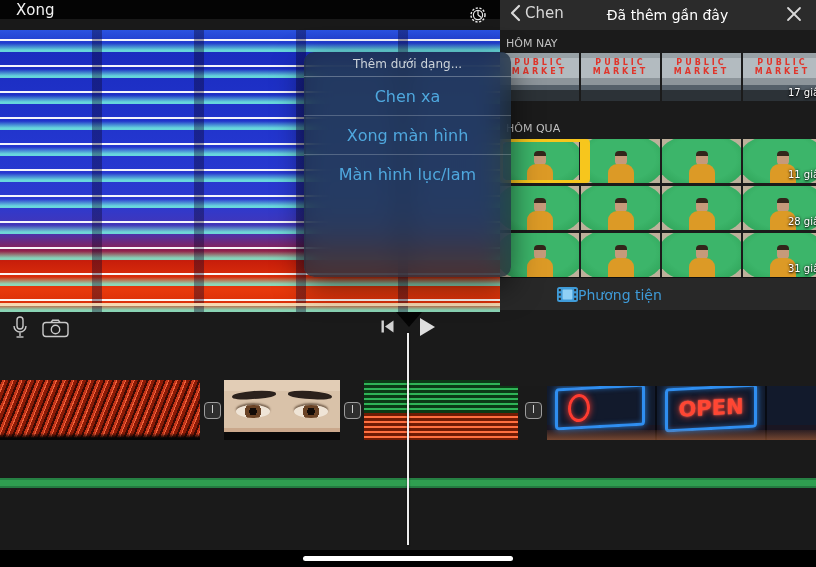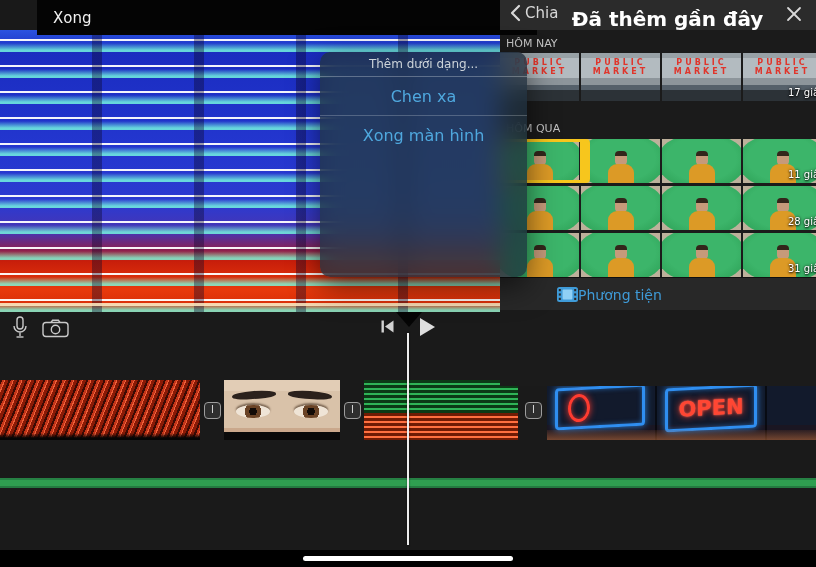--- a/index.html
+++ b/index.html
@@ -5,36 +5,36 @@
   * { margin:0; padding:0; box-sizing:border-box; }
   html,body { background:#000; }
   body { font-family:"DejaVu Sans","Liberation Sans",sans-serif; }
   #app {
     position:relative; width:816px; height:567px; overflow:hidden;
     background:#191919;
   }
 
   
   .topbar-left {
-    position:absolute; left:0; top:0; width:500px; height:35px;
-    background:#040404; display:flex; align-items:center; z-index:30;margin-left:37px;
+    position:absolute; left:0; top:0; width:500px; height:19px;
+    background:#040404; display:flex; align-items:center; z-index:30;
   }
   .done-btn { position:absolute; left:16px; color:#f2f2f2; font-size:15px; cursor:default; }
   .project-title {
     position:absolute; left:0; right:0; text-align:center;
     color:#fff; font-size:15px;
   }
   .gear-btn { position:absolute; right:12px; top:5px; width:20px; height:20px; }
 
   .topbar-right {
     position:absolute; left:500px; top:0; width:316px; height:30px;
     background:#2b2b2b; z-index:30;
   }
   .back-btn { position:absolute; left:10px; top:4px; display:flex; align-items:center; gap:4px; color:#d8d8d8; font-size:15px; }
-  .browser-title { position:absolute; left:0; right:0; top:7px; text-align:center; color:#fff; font-size:20px; font-weight:bold;margin-left:19px; }
+  .browser-title { position:absolute; left:0; right:0; top:7px; text-align:center; color:#fff; font-size:14px; font-weight:normal;margin-left:19px; }
   .close-btn { position:absolute; right:14px; top:6px; width:16px; height:16px; }
 
   
   .viewer {
     position:absolute; left:0; top:30px; width:500px; height:282px; z-index:1;
     background:
       repeating-linear-gradient(90deg, transparent 0 92px, rgba(10,5,40,.38) 92px 102px),
       repeating-linear-gradient(180deg,
         transparent 0 9px, rgba(255,255,255,.95) 9px 11px, transparent 11px 13px,
         rgba(120,255,225,.8) 20px 22px, transparent 22px 26px),
@@ -42,21 +42,21 @@
         #2a52e0 0%, #1a2cc0 8%, #2336cf 40%, #2c3ad0 62%, #4a34b0 72%,
         #8c2050 78%, #c81e0a 82%, #e8390c 92%, #d32b06 100%);
   }
   .viewer-bottom-line {
     position:absolute; left:0; bottom:6px; width:100%; height:3px;
     background:rgba(255,240,200,.85); filter:blur(.4px);
   }
 
   
   .add-menu {
-    position:absolute; left:320px; top:52px; width:207px; height:225px; z-index:40;
+    position:absolute; left:304px; top:52px; width:207px; height:225px; z-index:40;
     background:rgba(30,46,60,.78); backdrop-filter:blur(12px) saturate(1.2);
     border-radius:10px; overflow:hidden; box-shadow:0 10px 30px rgba(0,0,0,.55);
   }
   .add-menu-header {
     height:25px; display:flex; align-items:center; justify-content:center;
     color:#ccd3d9; font-size:12px;
     border-bottom:1px solid rgba(255,255,255,.28);
   }
   .add-menu-item {
     height:39px; display:flex; align-items:center; justify-content:center;
@@ -218,21 +218,21 @@
         <line x1="10" y1="10" x2="13.4" y2="12.6" stroke="#e8e8e8" stroke-width="1.2"></line>
       </svg>
     </span>
   </div>
 
   <div class="topbar-right">
     <span class="back-btn">
       <svg width="11" height="18" viewBox="0 0 11 18">
         <polyline points="9,2 2,9 9,16" fill="none" stroke="#d8d8d8" stroke-width="2.2" stroke-linecap="round" stroke-linejoin="round"></polyline>
       </svg>
-      <span>Chia</span>
+      <span>Chen</span>
     </span>
     <span class="browser-title">Đã thêm gần đây</span>
     <span class="close-btn">
       <svg width="16" height="16" viewBox="0 0 16 16">
         <line x1="2" y1="2" x2="14" y2="14" stroke="#d8d8d8" stroke-width="1.8" stroke-linecap="round"></line>
         <line x1="14" y1="2" x2="2" y2="14" stroke="#d8d8d8" stroke-width="1.8" stroke-linecap="round"></line>
       </svg>
     </span>
   </div>
 
@@ -374,20 +374,21 @@
         </svg>
         <span>Phương tiện</span>
       </span>
     </div>
   </div>
 
   <div class="add-menu">
     <div class="add-menu-header">Thêm dưới dạng...</div>
     <div class="add-menu-item">Chen xa</div>
     <div class="add-menu-item">Xong màn hình</div>
+    <div class="add-menu-item">Màn hình lục/lam</div>
   </div>
 
   <div class="timeline">
     <span class="tl-icon icon-mic">
       <svg width="16" height="24" viewBox="0 0 16 24">
         <rect x="5" y="1" width="6" height="12" rx="3" fill="none" stroke="#c9c9c9" stroke-width="1.4"></rect>
         <path d="M2 10 a6 6 0 0 0 12 0" fill="none" stroke="#c9c9c9" stroke-width="1.4"></path>
         <line x1="8" y1="16.5" x2="8" y2="20" stroke="#c9c9c9" stroke-width="1.4"></line>
         <line x1="4.5" y1="21" x2="11.5" y2="21" stroke="#c9c9c9" stroke-width="1.4"></line>
       </svg>

